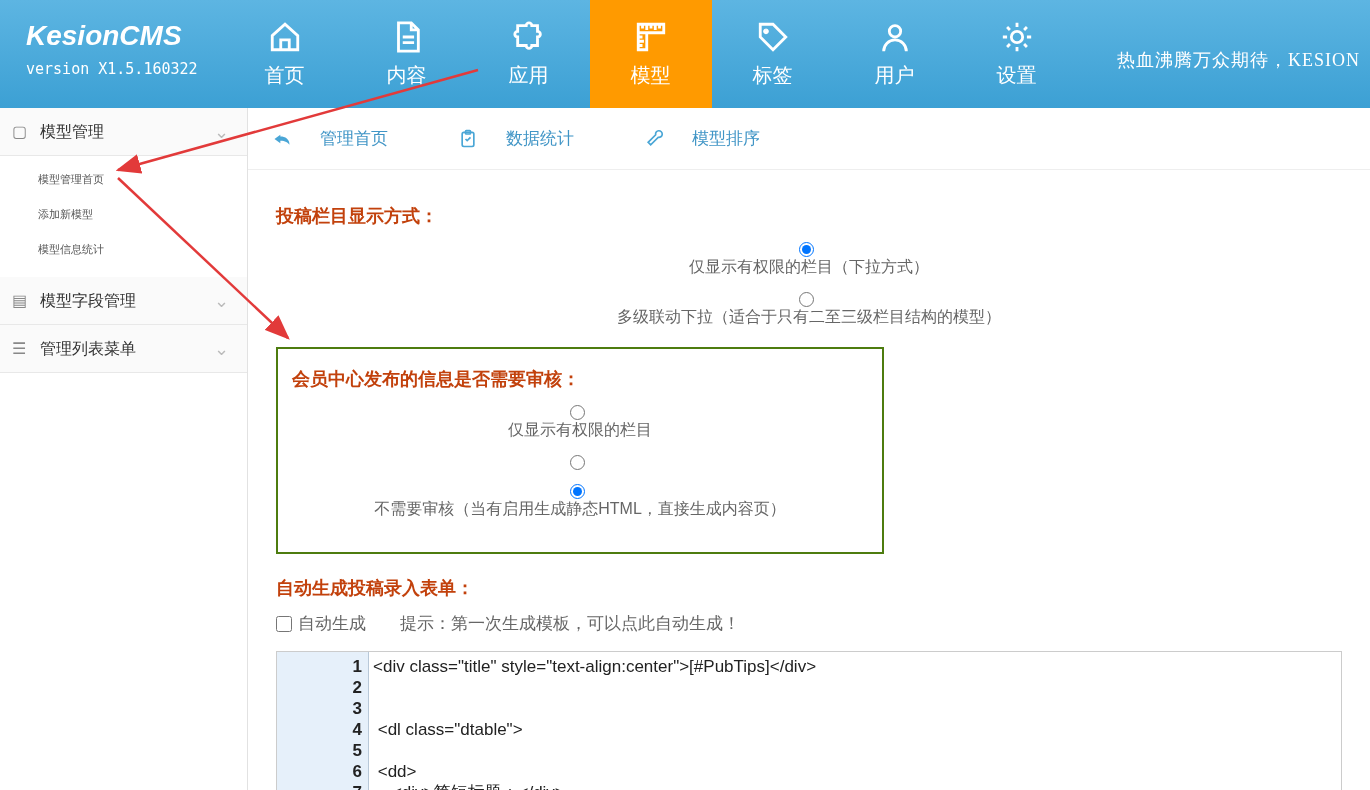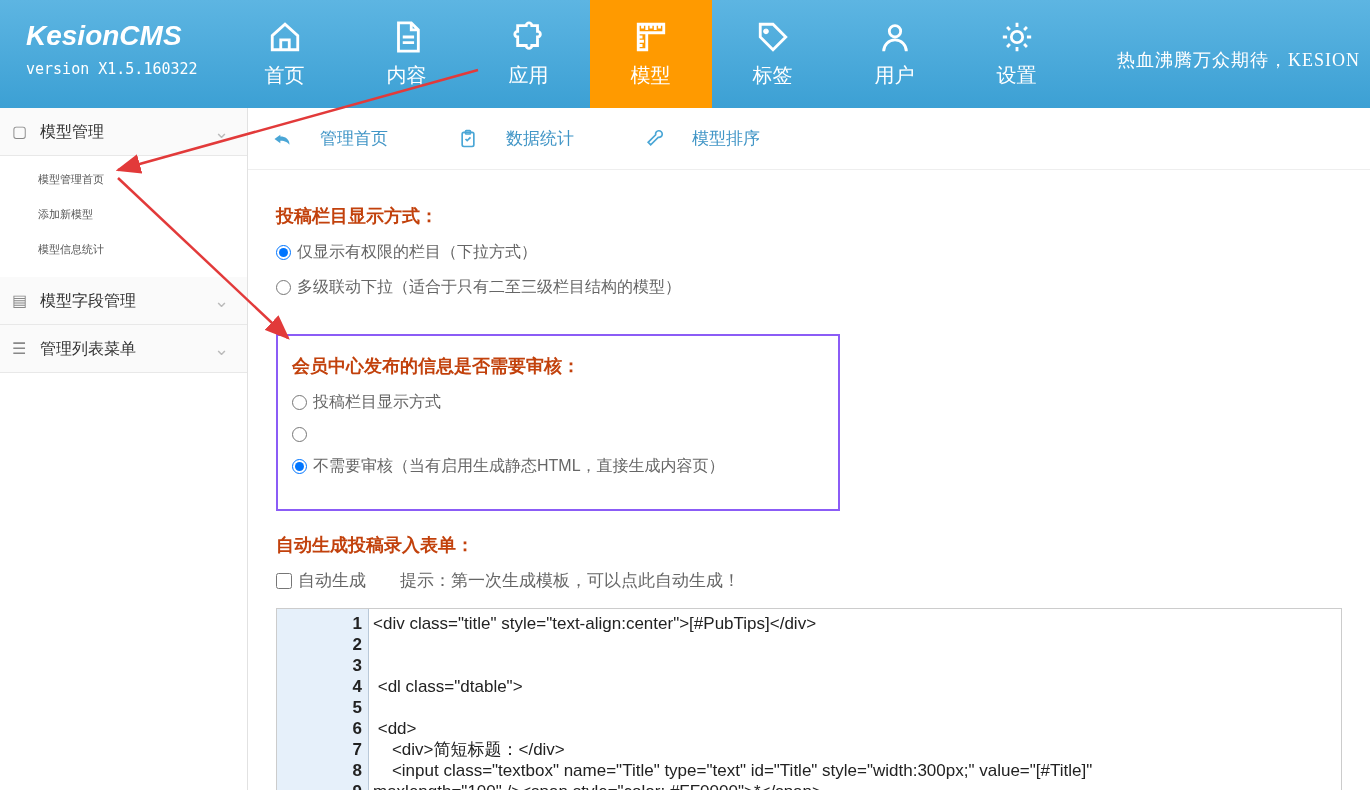--- a/index.html
+++ b/index.html
@@ -31,23 +31,23 @@
 
 .content { flex: 1; background: #fff; position: relative; }
 
 .subnav { height: 62px; display: flex; align-items: center; padding-left: 24px; border-bottom: 1px solid #eee; }
 .subnav-item { display: flex; align-items: center; margin-right: 70px; cursor: pointer; }
 .si-icon { width: 20px; height: 20px; margin-right: 8px; }
 .si-label { font-size: 17px; color: #4095c6; margin-left: 20px; }
 
 .form-area { padding: 28px 28px 0 28px; }
 .section-title { font-size: 18px; font-weight: bold; color: #c2410c; margin: 6px 0 12px 0; }
-.radio-row { display: flex; align-items: center; margin: 14px 0; color: #666; font-size: 16px; }
+.radio-row { display: flex; align-items: center; margin: 14px 0; color: #666; font-size: 16px; flex-direction: column; }
 .radio-row input { margin-right: 6px; width: 15px; height: 15px; }
-.review-box { border: 2px solid #8b5cf6; padding: 12px 14px 18px 14px; margin-top: 36px; width: 564px; }
+.review-box { border: 2px solid #4d7c0f; padding: 12px 14px 18px 14px; margin-top: 19px; width: 608px; }
 
 .cb-row { display: flex; align-items: center; margin-top: 10px; color: #666; font-size: 17px; }
 .cb-row input { width: 16px; height: 16px; margin-right: 6px; }
 .cb-hint { margin-left: 34px; }
 
 .code-editor { margin-top: 16px; border: 1px solid #ccc; display: flex; font-family: Consolas, monospace; font-size: 17px; height: 210px; overflow: hidden; }
 .gutter { width: 92px; background: #e6f0fa; border-right: 1px solid #b8c8d8; text-align: right; padding: 4px 6px 0 0; color: #222; font-weight: bold; line-height: 21px; }
 .gutter div { height: 21px; }
 .code-text { flex: 1; padding: 4px 0 0 4px; color: #222; line-height: 21px; white-space: pre; overflow: hidden; }
 
@@ -166,21 +166,21 @@
       </label>
       <label class="radio-row">
         <input type="radio" name="r1" style="">
           <span>多级联动下拉（适合于只有二至三级栏目结构的模型）</span>
       </label>
 
       <div class="review-box">
         <div class="section-title">会员中心发布的信息是否需要审核：</div>
         <label class="radio-row">
           <input type="radio" name="r2" style="">
-            <span>投稿栏目显示方式</span>
+            <span>仅显示有权限的栏目</span>
         </label>
         <label class="radio-row">
           <input type="radio" name="r2" style="">
         </label>
         <label class="radio-row">
           <input type="radio" name="r2" checked="" style="">
             <span>不需要审核（当有启用生成静态HTML，直接生成内容页）</span>
         </label>
       </div>
 

